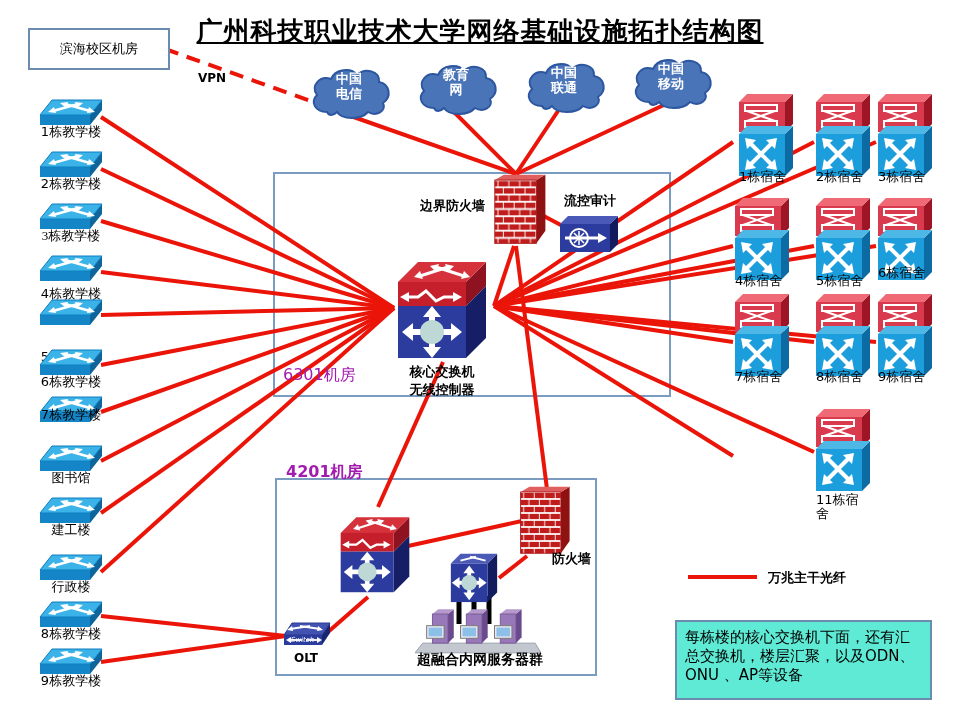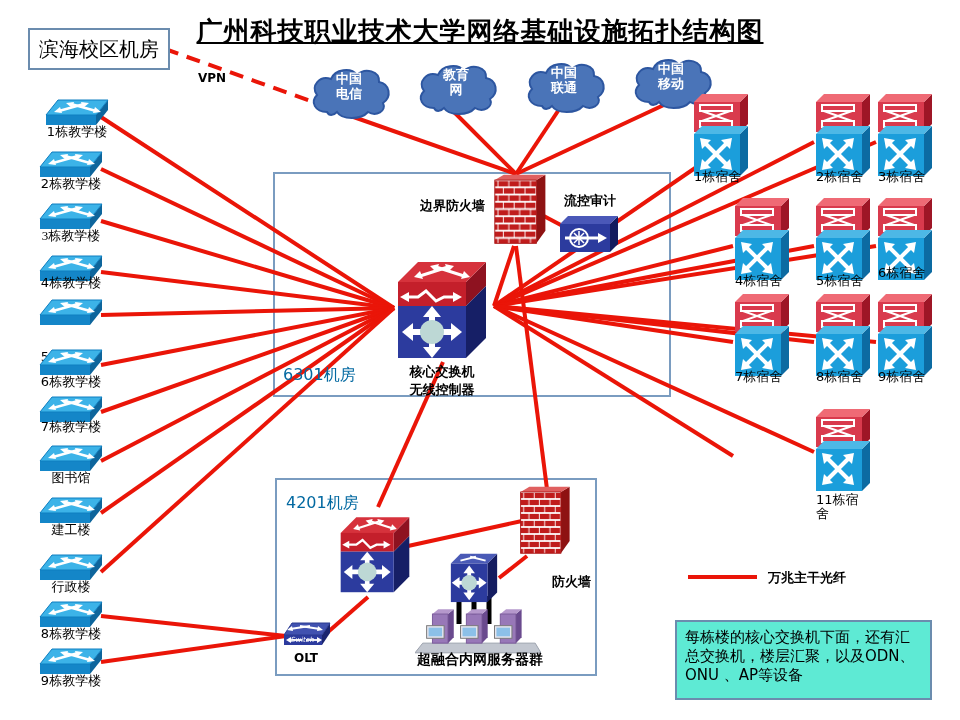--- a/index.html
+++ b/index.html
@@ -1,22 +1,22 @@
 <!DOCTYPE html>
 <html><head>
 <meta charset="utf-8">
 <style>
   html,body{margin:0;padding:0;background:#fff;}
   #stage{position:relative;width:960px;height:720px;background:#ffffff;overflow:hidden;
          font-family:"DejaVu Sans","Liberation Sans",sans-serif;color:#000;}
   .abs{position:absolute;}
   #title{left:150px;top:14px;width:660px;text-align:center;font-size:26px;font-weight:bold;letter-spacing:1px;z-index:3;text-decoration:underline;}
   .roombox{border:2px solid #7a9cc0;background:transparent;z-index:0;}
-  .roomlabel{font-size:16px;color:#0369a1;z-index:3;}
-  #campus-box{left:28px;top:28px;width:138px;height:38px;border:2px solid #6b8cae;display:flex;align-items:center;justify-content:center;font-size:20px;z-index:3;background:#fff;}
+  .roomlabel{font-size:16px;color:#a21caf;z-index:3;}
+  #campus-box{left:28px;top:28px;width:138px;height:38px;border:2px solid #6b8cae;display:flex;align-items:center;justify-content:center;font-size:13px;z-index:3;background:#fff;}
   #vpn-label{left:198px;top:71px;font-size:12px;font-weight:bold;z-index:3;}
   svg.overlay{left:0;top:0;z-index:1;}
   .node{z-index:2;}
   .nlabel{position:absolute;font-size:13px;line-height:1.1;z-index:3;}
   .bl{width:100px;text-align:center;}
   .dl{text-align:left;}
   .devlabel{position:absolute;font-size:13px;font-weight:bold;z-index:3;white-space:pre-line;}
   .cloudtext{position:absolute;color:#fff;font-size:13px;font-weight:600;text-align:center;line-height:1.15;white-space:pre-line;z-index:3;}
   #note-box{left:675px;top:620px;width:237px;height:64px;border:2px solid #6b8cae;padding:6px 8px;font-size:15px;line-height:1.25;z-index:3;background:#5eead4;}
   #olt-chip-text{left:291px;top:636px;font-size:7px;color:#fff;z-index:4;font-style:italic;}
@@ -285,21 +285,21 @@
 联通</div>
   </div>
   <div class="abs node" style="left:628px;top:52px;">
     <svg width="86" height="60">
         <use href="#cloud"></use>
       </svg>
     <div class="cloudtext" style="left:0;top:10px;width:86px;">中国
 移动</div>
   </div>
 
-  <div class="abs node" style="left:38px;top:98px;margin-left:6px;">
+  <div class="abs node" style="left:38px;top:98px;">
     <svg width="66" height="30">
         <use href="#flat-switch"></use>
       </svg>
     <div class="nlabel bl" style="left:-17px;top:27px;">1栋教学楼</div>
   </div>
   <div class="abs node" style="left:38px;top:150px;">
     <svg width="66" height="30">
         <use href="#flat-switch"></use>
       </svg>
     <div class="nlabel bl" style="left:-17px;top:27px;">2栋教学楼</div>
@@ -307,39 +307,39 @@
   <div class="abs node" style="left:38px;top:202px;font-family:Liberation Serif, serif;">
     <svg width="66" height="30">
         <use href="#flat-switch"></use>
       </svg>
     <div class="nlabel bl" style="left:-17px;top:27px;">3栋教学楼</div>
   </div>
   <div class="abs node" style="left:38px;top:254px;">
     <svg width="66" height="30">
         <use href="#flat-switch"></use>
       </svg>
-    <div class="nlabel bl" style="left:-17px;top:22px;">4栋教学楼</div>
+    <div class="nlabel bl" style="left:-17px;top:33px;">4栋教学楼</div>
   </div>
   <div class="abs node" style="left:38px;top:298px;">
     <svg width="66" height="30">
         <use href="#flat-switch"></use>
       </svg>
     <div class="nlabel bl" style="left:-17px;top:27px;margin-top:25px;">5栋教学楼</div>
   </div>
   <div class="abs node" style="left:38px;top:348px;">
     <svg width="66" height="30">
         <use href="#flat-switch"></use>
       </svg>
     <div class="nlabel bl" style="left:-17px;top:27px;">6栋教学楼</div>
   </div>
   <div class="abs node" style="left:38px;top:395px;">
     <svg width="66" height="30">
         <use href="#flat-switch"></use>
       </svg>
-    <div class="nlabel bl" style="left:-17px;top:25px;">7栋教学楼</div>
+    <div class="nlabel bl" style="left:-17px;top:13px;">7栋教学楼</div>
   </div>
   <div class="abs node" style="left:38px;top:444px;">
     <svg width="66" height="30">
         <use href="#flat-switch"></use>
       </svg>
     <div class="nlabel bl" style="left:-17px;top:27px;">图书馆</div>
   </div>
   <div class="abs node" style="left:38px;top:496px;">
     <svg width="66" height="30">
         <use href="#flat-switch"></use>
@@ -358,21 +358,21 @@
       </svg>
     <div class="nlabel bl" style="left:-17px;top:27px;">8栋教学楼</div>
   </div>
   <div class="abs node" style="left:38px;top:647px;">
     <svg width="66" height="30">
         <use href="#flat-switch"></use>
       </svg>
     <div class="nlabel bl" style="left:-17px;top:27px;">9栋教学楼</div>
   </div>
 
-  <div class="abs node" style="left:692px;top:92px;">
+  <div class="abs node" style="left:737px;top:92px;">
     <svg width="58" height="86">
         <use href="#dorm-stack"></use>
       </svg>
     <div class="nlabel dl" style="left:2px;top:78px;width:60px;">1栋宿舍</div>
   </div>
   <div class="abs node" style="left:814px;top:92px;">
     <svg width="58" height="86">
         <use href="#dorm-stack"></use>
       </svg>
     <div class="nlabel dl" style="left:2px;top:78px;width:60px;">2栋宿舍</div>
@@ -443,21 +443,21 @@
   <div class="devlabel" style="left:564px;top:192px;">流控审计</div>
 
   <div class="abs node" style="left:392px;top:256px;">
     <svg width="100" height="106">
         <use href="#core-switch"></use>
       </svg>
   </div>
   <div class="devlabel" style="left:386px;top:363px;width:112px;text-align:center;">核心交换机
 无线控制器</div>
 
-  <div class="abs roomlabel" style="left:286px;top:493px;">4201机房</div>
+  <div class="abs roomlabel" style="left:286px;top:462px;font-weight:bold;">4201机房</div>
 
   <div class="abs node" style="left:336px;top:505px;">
     <svg width="78" height="98">
         <use href="#core-switch"></use>
       </svg>
   </div>
 
   <div class="abs node" style="left:284px;top:620px;">
     <svg width="48" height="30">
         <use href="#small-switch"></use>
@@ -476,18 +476,18 @@
         <use href="#server-group"></use>
       </svg>
   </div>
   <div class="devlabel" style="left:410px;top:651px;width:140px;text-align:center;font-size:14px;">超融合内网服务器群</div>
 
   <div class="abs node" style="left:518px;top:485px;">
     <svg width="56" height="70">
         <use href="#firewall"></use>
       </svg>
   </div>
-  <div class="devlabel" style="left:552px;top:573px;">防火墙</div>
+  <div class="devlabel" style="left:552px;top:550px;">防火墙</div>
 
   <div class="devlabel" style="left:768px;top:569px;">万兆主干光纤</div>
   <div class="abs" id="note-box"><span>每栋楼的核心交换机下面，还有汇总交换机，楼层汇聚，以及ODN、ONU 、AP等设备</span></div>
 
 </div>
 
 </body></html>

